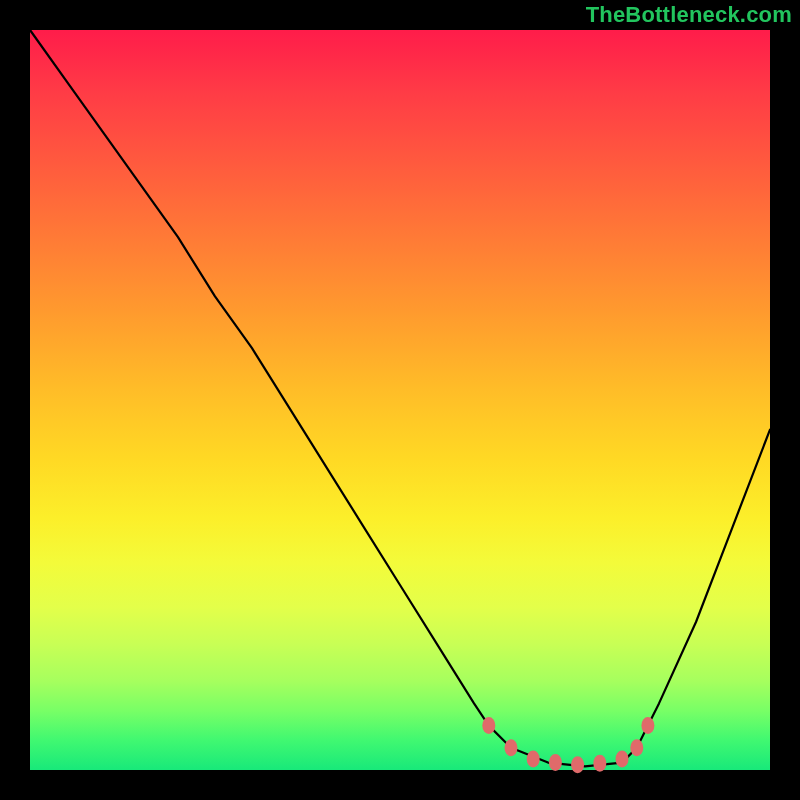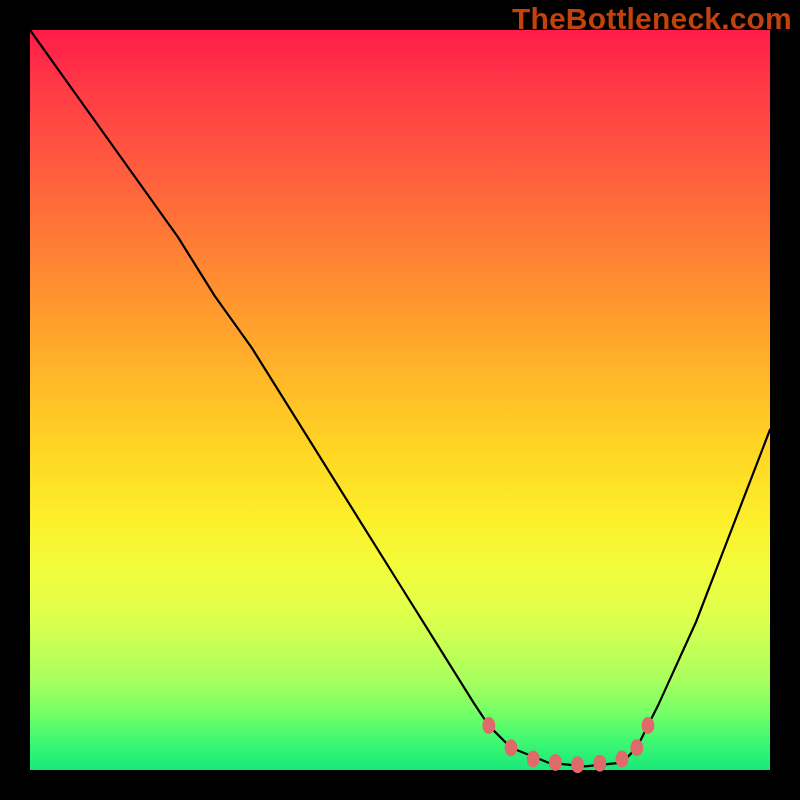--- a/index.html
+++ b/index.html
@@ -14,23 +14,23 @@
     position: relative;
     width: 800px;
     height: 800px;
     background: #000;
   }
   .watermark {
     position: absolute;
     top: 2px;
     right: 8px;
     font-family: Arial, Helvetica, sans-serif;
-    font-size: 30px;
+    font-size: 22px;
     font-weight: 600;
-    color: #c2410c;
+    color: #22c55e;
     letter-spacing: 0.2px;
     user-select: none;
   }
   .plot {
     position: absolute;
     left: 30px;
     top: 30px;
     width: 740px;
     height: 740px;
     

